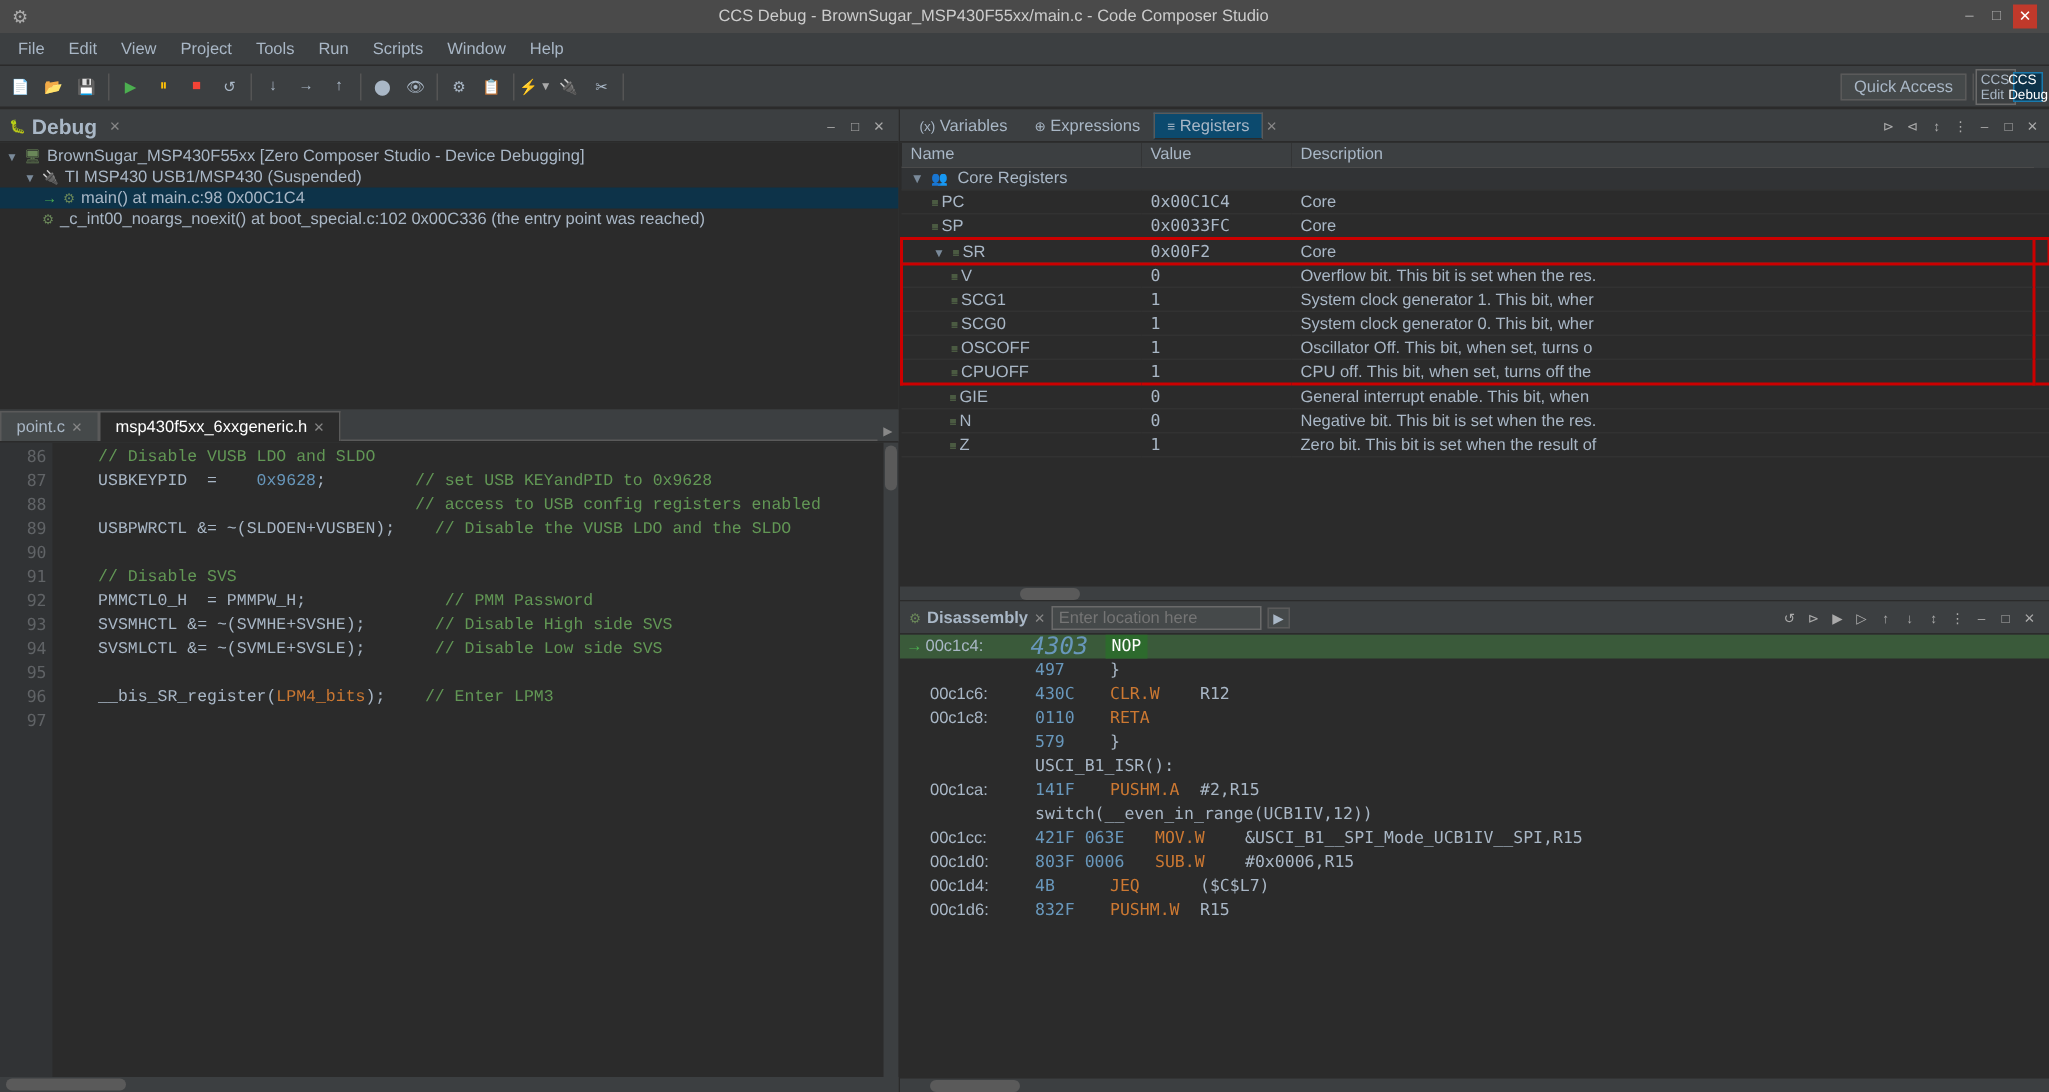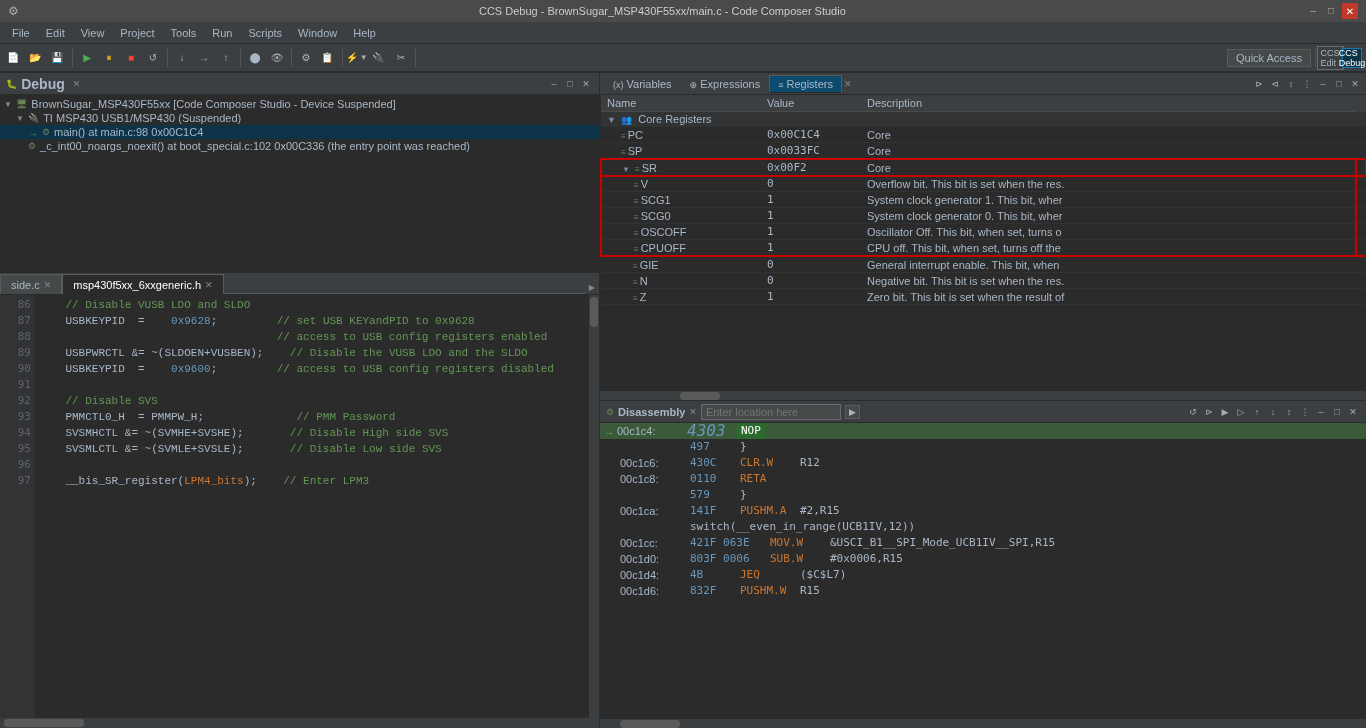--- a/index.html
+++ b/index.html
@@ -160,21 +160,21 @@
           <span class="panel-ctrl-btn">–</span>
           <span class="panel-ctrl-btn">□</span>
           <span class="panel-ctrl-btn">✕</span>
         </div>
       </div>
       <div class="debug-tree">
 
         <div class="tree-item" style="padding-left:4px;">
           <span class="tree-arrow">▼</span>
           <span style="font-size:9px; color:#6a8759; margin-right:2px;">🖥</span>
-          <span>BrownSugar_MSP430F55xx [Code Composer Studio - Device Suspended]</span>
+          <span>BrownSugar_MSP430F55xx [Zero Composer Studio - Device Debugging]</span>
         </div>
 
         <div class="tree-item" style="padding-left:16px;">
           <span class="tree-arrow">▼</span>
           <span style="font-size:9px; color:#6a8759; margin-right:2px;">🔌</span>
           <span>TI MSP430 USB1/MSP430 (Suspended)</span>
         </div>
 
         <div class="tree-item selected" style="padding-left:28px;">
           <span style="color:#4caf50; font-size:10px; margin-right:2px;">→</span>
@@ -185,21 +185,21 @@
         <div class="tree-item" style="padding-left:28px;">
           <span style="font-size:9px; color:#6a8759; margin-right:2px;">⚙</span>
           <span>_c_int00_noargs_noexit() at boot_special.c:102 0x00C336 (the entry point was reached)</span>
         </div>
       </div>
     </div>
 
     <div class="editor-panel">
       <div class="editor-tabs">
         <div class="editor-tab">
-          <span>side.c</span>
+          <span>point.c</span>
           <span class="editor-tab-close">✕</span>
         </div>
         <div class="editor-tab active">
           <span>msp430f5xx_6xxgeneric.h</span>
           <span class="editor-tab-close">✕</span>
         </div>
         <div style="flex:1; border-bottom:1px solid #5a5a5a;"></div>
         <span style="font-size:8px; color:#888; padding:2px 4px; cursor:pointer;">▶</span>
       </div>
 
@@ -218,21 +218,20 @@
           <div class="line-num">95</div>
           <div class="line-num">96</div>
           <div class="line-num">97</div>
         </div>
 
         <div class="code-content" style="overflow-x:auto;">
           <div class="code-line">    <span style="color:#629755;">// Disable VUSB LDO and SLDO</span></div>
           <div class="code-line">    <span style="color:#a9b7c6;">USBKEYPID  =    <span style="color:#6897bb;">0x9628</span>;</span>         <span style="color:#629755;">// set USB KEYandPID to 0x9628</span></div>
           <div class="code-line">                                    <span style="color:#629755;">// access to USB config registers enabled</span></div>
           <div class="code-line">    <span style="color:#a9b7c6;">USBPWRCTL &amp;= ~(SLDOEN+VUSBEN);</span>    <span style="color:#629755;">// Disable the VUSB LDO and the SLDO</span></div>
-          <div class="code-line">    <span style="color:#a9b7c6;">USBKEYPID  =    <span style="color:#6897bb;">0x9600</span>;</span>         <span style="color:#629755;">// access to USB config registers disabled</span></div>
           <div class="code-line"> </div>
           <div class="code-line">    <span style="color:#629755;">// Disable SVS</span></div>
           <div class="code-line">    <span style="color:#a9b7c6;">PMMCTL0_H  = PMMPW_H;</span>              <span style="color:#629755;">// PMM Password</span></div>
           <div class="code-line">    <span style="color:#a9b7c6;">SVSMHCTL &amp;= ~(SVMHE+SVSHE);</span>       <span style="color:#629755;">// Disable High side SVS</span></div>
           <div class="code-line">    <span style="color:#a9b7c6;">SVSMLCTL &amp;= ~(SVMLE+SVSLE);</span>       <span style="color:#629755;">// Disable Low side SVS</span></div>
           <div class="code-line"> </div>
           <div class="code-line">    <span style="color:#a9b7c6;">__bis_SR_register(<span style="color:#cc7832;">LPM4_bits</span>);</span>    <span style="color:#629755;">// Enter LPM3</span></div>
         </div>
 
         <div style="width:10px; background:#3c3f41; display:flex; flex-direction:column;">
@@ -457,20 +456,24 @@
           <span style="color:#a9b7c6; font-family:monospace; font-size:11px;"></span>
         </div>
 
         <div class="disasm-row">
           <span style="width:16px;"></span>
           <span class="disasm-addr"></span>
           <span style="width:50px; min-width:50px; color:#6897bb; font-family:monospace; font-size:11px;">579</span>
           <span style="color:#a9b7c6; font-family:monospace; font-size:11px;">}</span>
         </div>
 
+        <div class="disasm-row">
+          <span style="width:16px;"></span>
+          <span style="color:#a9b7c6; font-family:monospace; font-size:11px; padding-left:70px;">USCI_B1_ISR():</span>
+        </div>
 
         <div class="disasm-row">
           <span style="width:16px;"></span>
           <span class="disasm-addr">00c1ca:</span>
           <span style="width:50px; min-width:50px; color:#6897bb; font-family:monospace; font-size:11px;">141F</span>
           <span style="color:#cc7832; font-family:monospace; font-size:11px; width:60px; min-width:60px;">PUSHM.A</span>
           <span style="color:#a9b7c6; font-family:monospace; font-size:11px;">#2,R15</span>
         </div>
 
         <div class="disasm-row">

